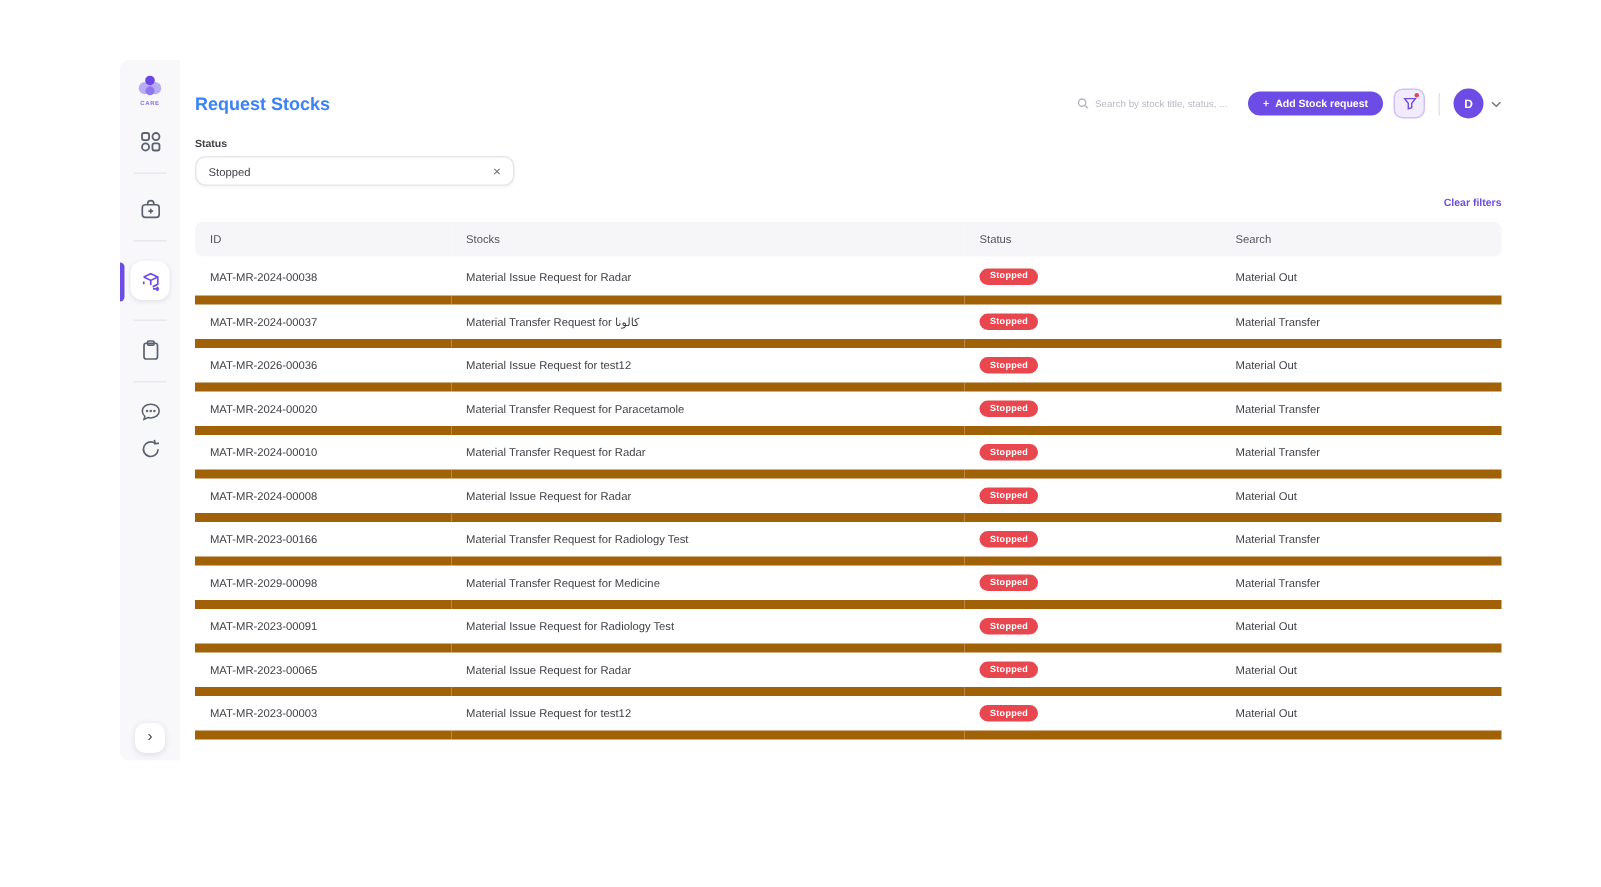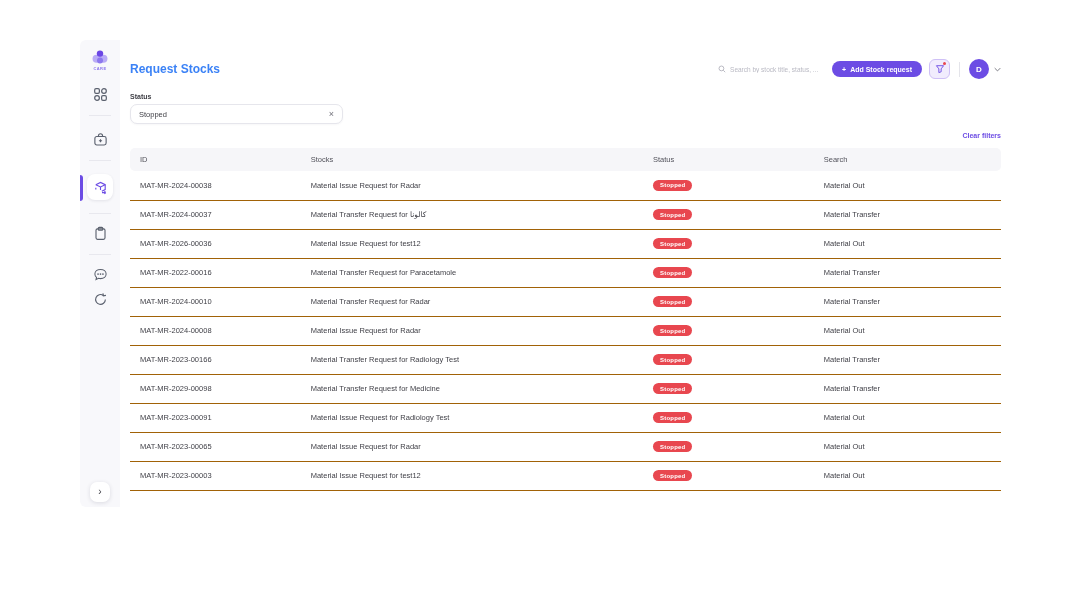--- a/index.html
+++ b/index.html
@@ -57,21 +57,21 @@
   .clear-row { display:flex; justify-content:flex-end; margin-top:8px; }
   .clear-link { font-size:7px; color:#6c4ce4; text-decoration:none; font-weight:bold; }
 
   
   table { margin-top:9px; width:100%; border-collapse:collapse; }
   col.c-id { width:19.6%; } col.c-title { width:39.3%; } col.c-status { width:19.6%; } col.c-purpose { width:21.5%; }
   thead th { background:#f6f6f9; font-size:7.5px; font-weight:normal; color:#52525b; text-align:left;
     height:23px; padding-left:10px; }
   thead th:first-child { border-radius:5px 0 0 5px; }
   thead th:last-child { border-radius:0 5px 5px 0; }
-  tbody td { font-size:7.5px; color:#3f3f46; height:29px; padding-left:10px; border-bottom:1px solid #a16207; }
+  tbody td { font-size:7.5px; color:#3f3f46; height:29px; padding-left:10px; border-bottom:6px solid #a16207; }
   tbody tr { cursor:pointer; }
   .badge { display:inline-block; background:#e8474f; color:#fff; font-size:6px; font-weight:bold;
     padding:2.5px 7px; border-radius:8px; letter-spacing:.2px; }
 
   
   .annot-arrow { position:absolute; left:503px; top:40px; width:28px; height:40px; }
 </style>
 </head>
 <body>
 
@@ -239,21 +239,21 @@
           <tr>
             <td>MAT-MR-2026-00036</td>
             <td>Material Issue Request for test12</td>
             <td>
               <span class="badge">Stopped</span>
             </td>
             <td>Material Out</td>
           </tr>
 
           <tr>
-            <td>MAT-MR-2022-00016</td>
+            <td>MAT-MR-2024-00020</td>
             <td>Material Transfer Request for Paracetamole</td>
             <td>
               <span class="badge">Stopped</span>
             </td>
             <td>Material Transfer</td>
           </tr>
 
           <tr>
             <td>MAT-MR-2024-00010</td>
             <td>Material Transfer Request for Radar</td>

